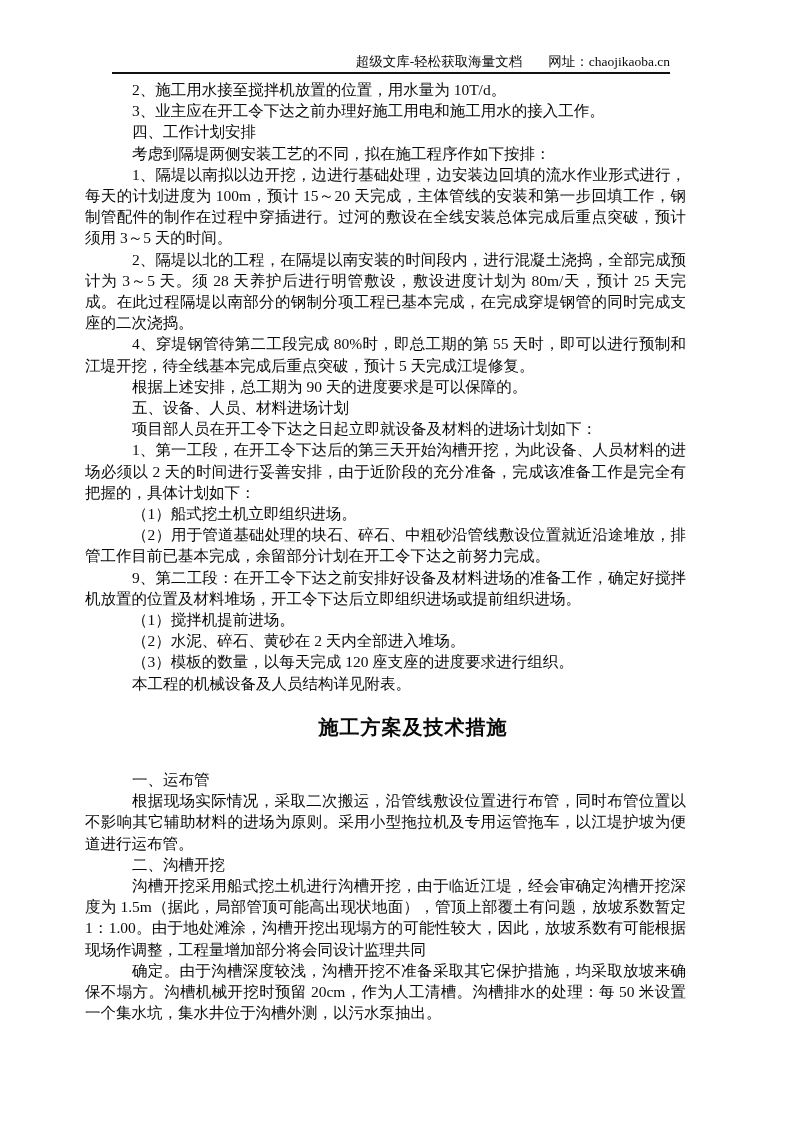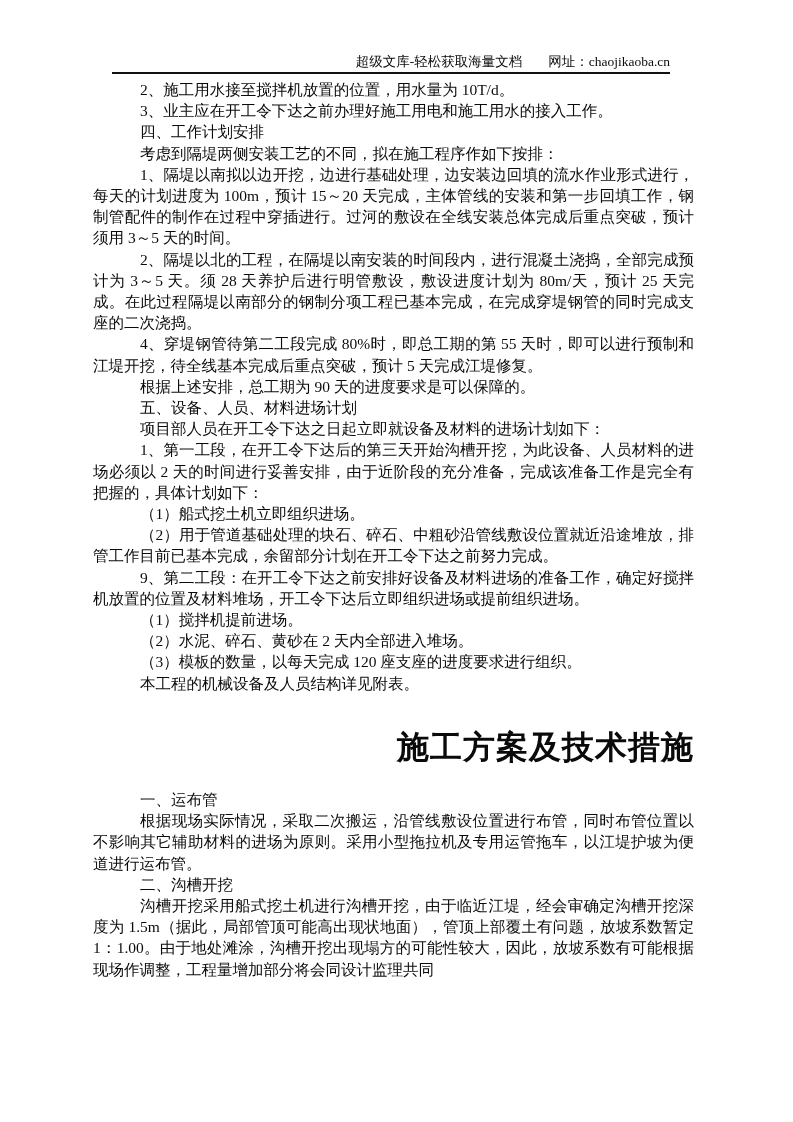--- a/index.html
+++ b/index.html
@@ -27,40 +27,40 @@
     position: absolute;
     top: 72px;
     left: 112px;
     width: 558px;
     height: 2px;
     background: #111111;
   }
   .doc {
     position: absolute;
     top: 79px;
-    left: 93px;
+    left: 85px;
     width: 601px;
     font-size: 15.5px;
     line-height: 21.2px;
     text-align: justify;
     text-justify: inter-ideograph;
   }
   .doc p {
     margin: 0;
     padding: 0;
     text-indent: 47px;
   }
   .section-title {
     display: block;
-    font-size: 32px;
+    font-size: 20px;
     font-weight: bold;
     line-height: 44px;
-    margin: 31px 0 20px 55px;
+    margin: 11px 0 20px 55px;
     letter-spacing: 1px;
-    text-align: right;
+    text-align: center;
     white-space: nowrap;
   }
 </style>
 </head>
 <body>
 
 <div class="page">
 
   <div class="header-text">
     <span>超级文库-轻松获取海量文档</span><span class="url">网址：chaojikaoba.cn</span>
@@ -86,15 +86,16 @@
     <p>（2）水泥、碎石、黄砂在 2 天内全部进入堆场。</p>
     <p>（3）模板的数量，以每天完成 120 座支座的进度要求进行组织。</p>
     <p>本工程的机械设备及人员结构详见附表。</p>
 
     <h1 class="section-title">施工方案及技术措施</h1>
 
     <p>一、运布管</p>
     <p>根据现场实际情况，采取二次搬运，沿管线敷设位置进行布管，同时布管位置以不影响其它辅助材料的进场为原则。采用小型拖拉机及专用运管拖车，以江堤护坡为便道进行运布管。</p>
     <p>二、沟槽开挖</p>
     <p>沟槽开挖采用船式挖土机进行沟槽开挖，由于临近江堤，经会审确定沟槽开挖深度为 1.5m（据此，局部管顶可能高出现状地面），管顶上部覆土有问题，放坡系数暂定 1：1.00。由于地处滩涂，沟槽开挖出现塌方的可能性较大，因此，放坡系数有可能根据现场作调整，工程量增加部分将会同设计监理共同</p>
+    <p>确定。由于沟槽深度较浅，沟槽开挖不准备采取其它保护措施，均采取放坡来确保不塌方。沟槽机械开挖时预留 20cm，作为人工清槽。沟槽排水的处理：每 50 米设置一个集水坑，集水井位于沟槽外测，以污水泵抽出。</p>
   </div>
 
 </div>
 
 </body></html>

